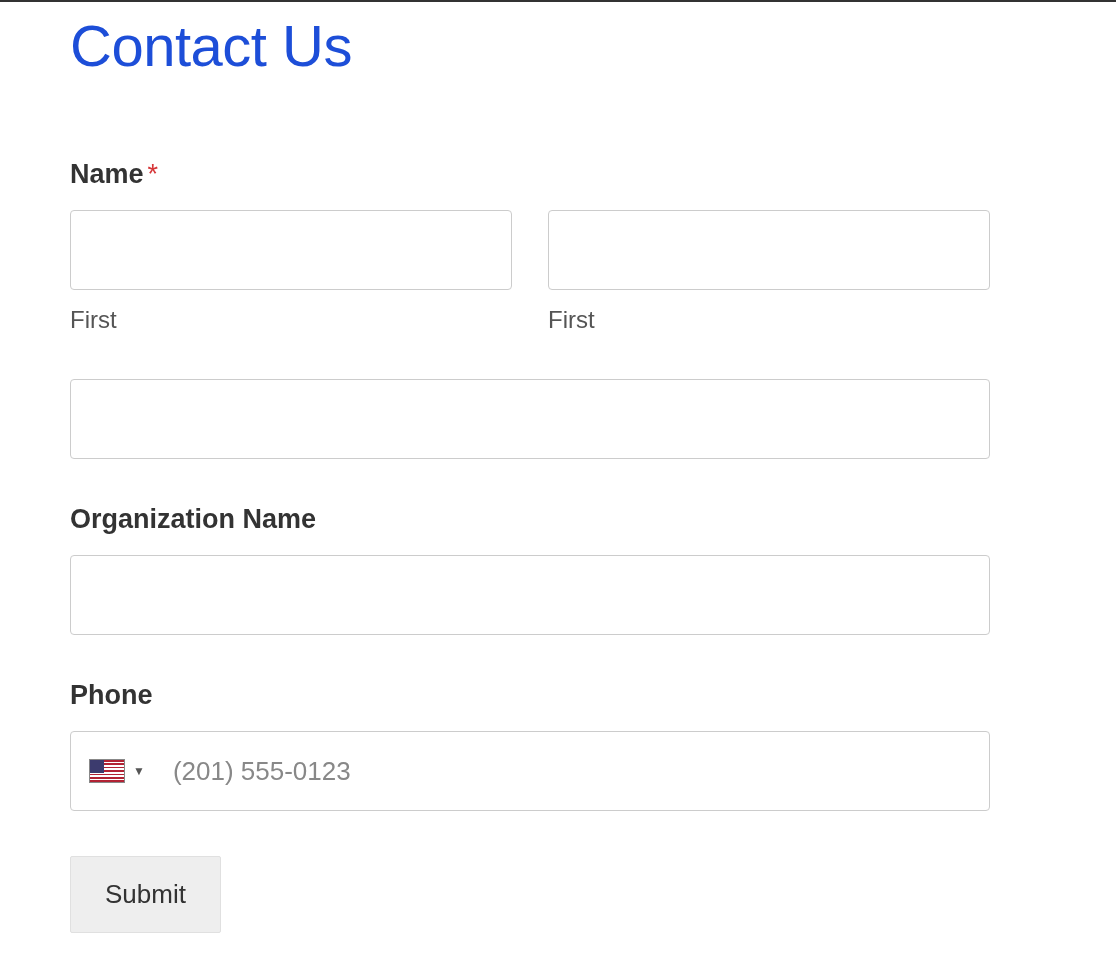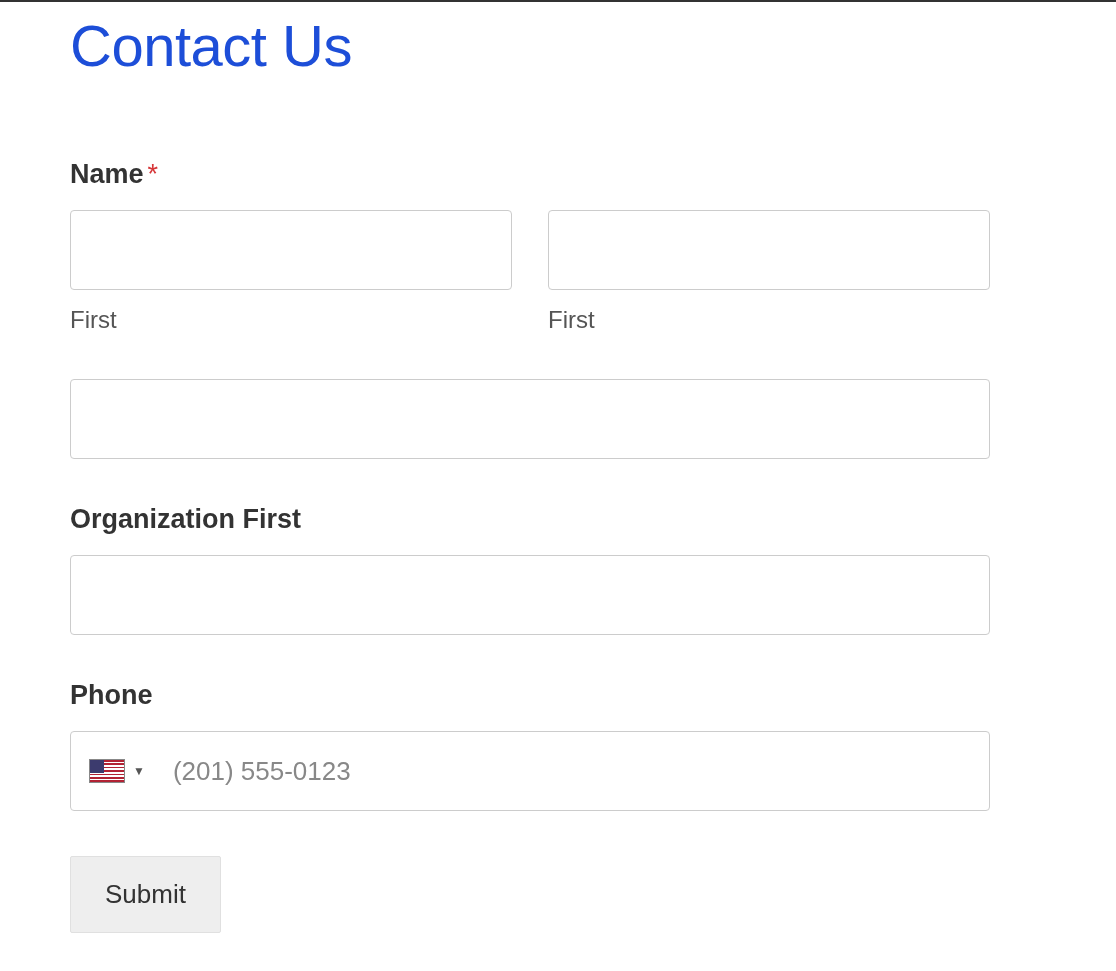--- a/index.html
+++ b/index.html
@@ -165,21 +165,21 @@
         <span class="sublabel">First</span>
       </div>
     </div>
   </div>
 
   <div class="field-group">
     <input type="email" class="email-input" value="" style="">
   </div>
 
   <div class="field-group">
-    <label class="label">Organization First</label>
+    <label class="label">Organization Name</label>
     <input type="text" class="org-input" value="" style="">
   </div>
 
   <div class="field-group">
     <label class="label">Phone</label>
     <div class="phone-wrapper">
       <div class="flag-selector">
         <span class="flag-us"></span>
         <span class="caret-down">▼</span>
       </div>

